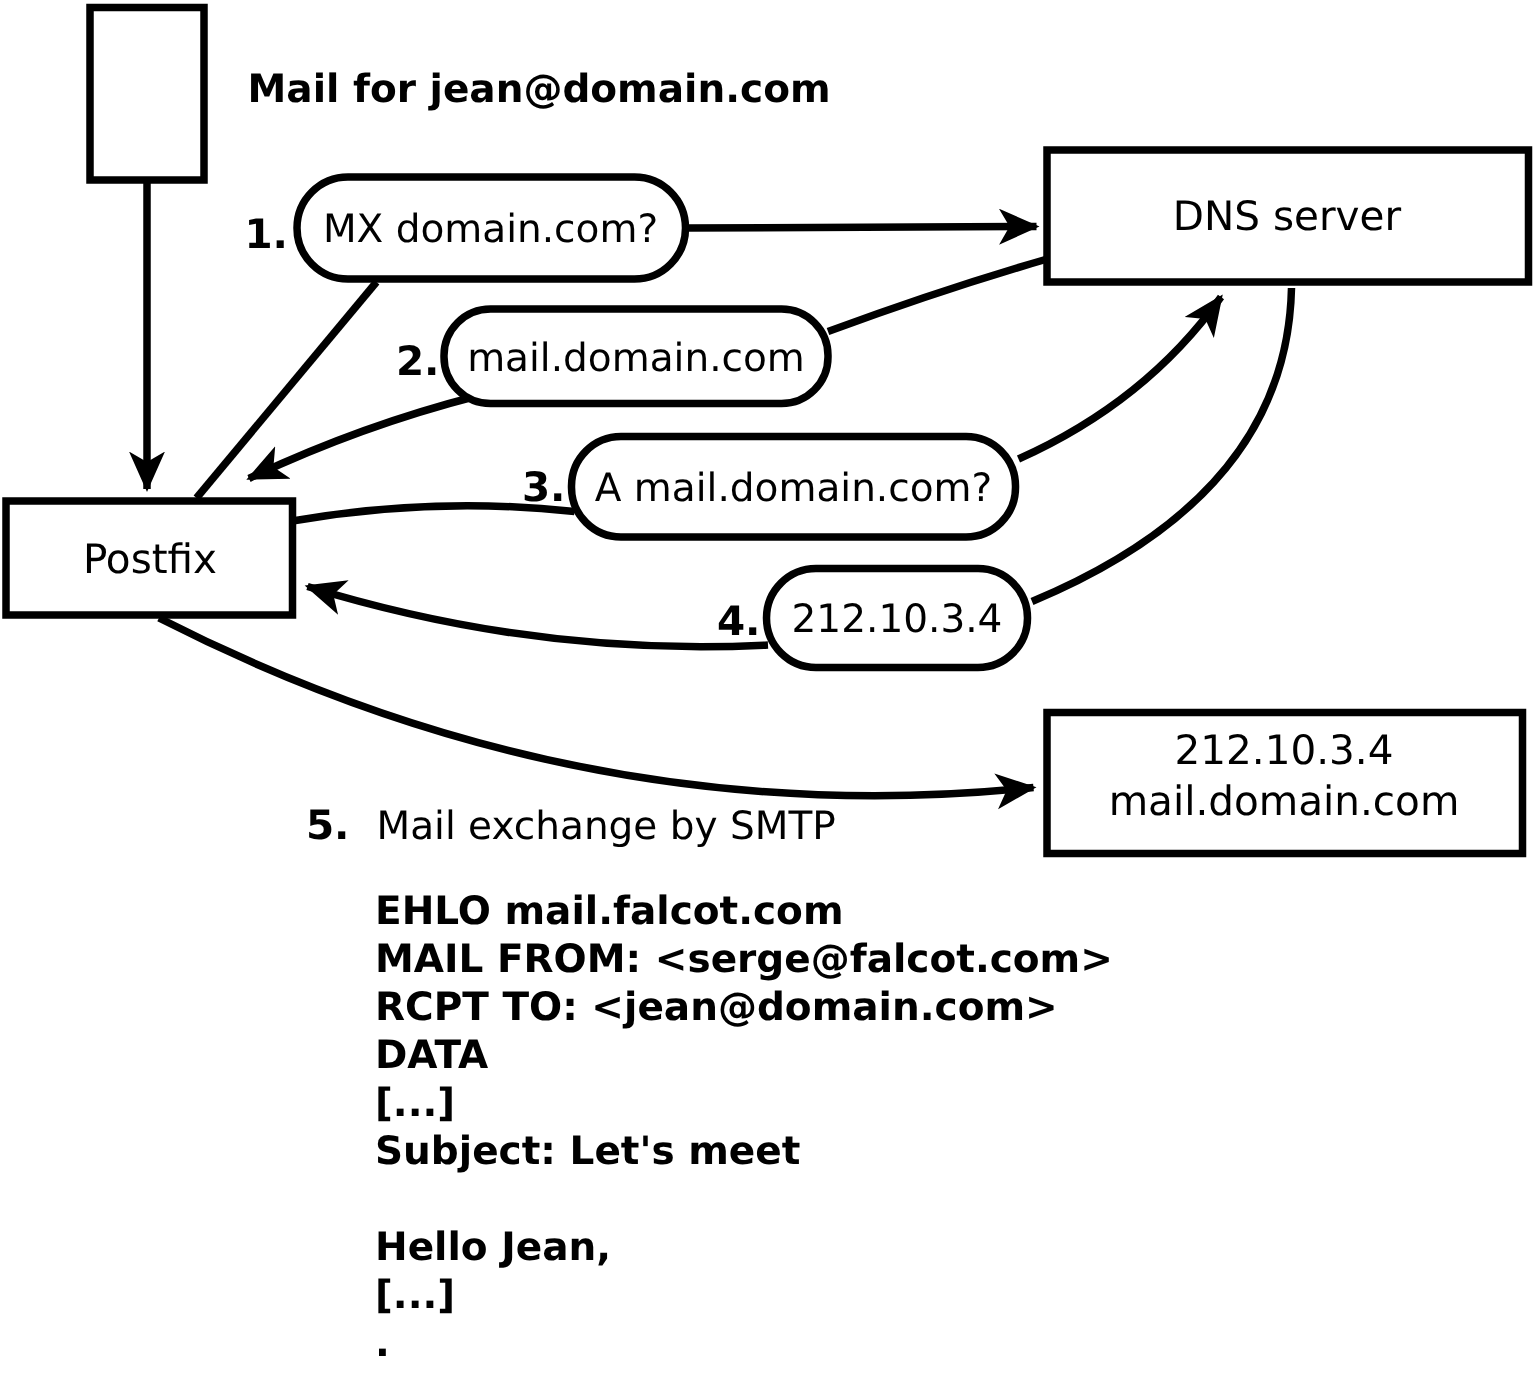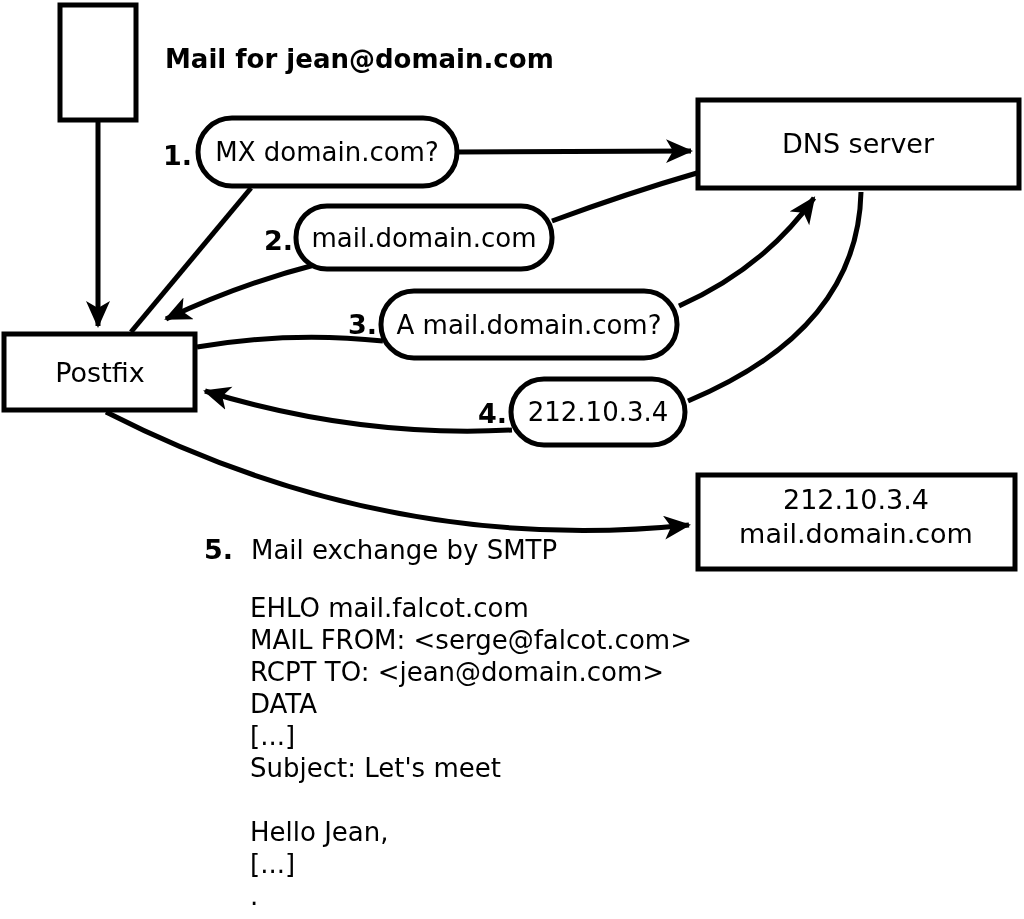--- a/index.html
+++ b/index.html
@@ -23,20 +23,21 @@
   svg.diagram text.num { font-size: 27px; font-weight: bold; }
   svg.diagram text.title-label { font-size: 26px; font-weight: bold; }
   .transcript {
     position: absolute;
     left: 250px;
     top: 592px;
     font-size: 26px;
     line-height: 32px;
     white-space: pre;
     color: #000000;
+    font-weight: bold;
   }
 </style>
 </head>
 <body>
 
 <div class="canvas">
 
   <svg class="diagram" width="1024" height="919" viewBox="0 0 1024 919">
     <defs>
       <marker id="arrow" markerUnits="userSpaceOnUse" markerWidth="30" markerHeight="26" refX="25" refY="12" orient="auto">

